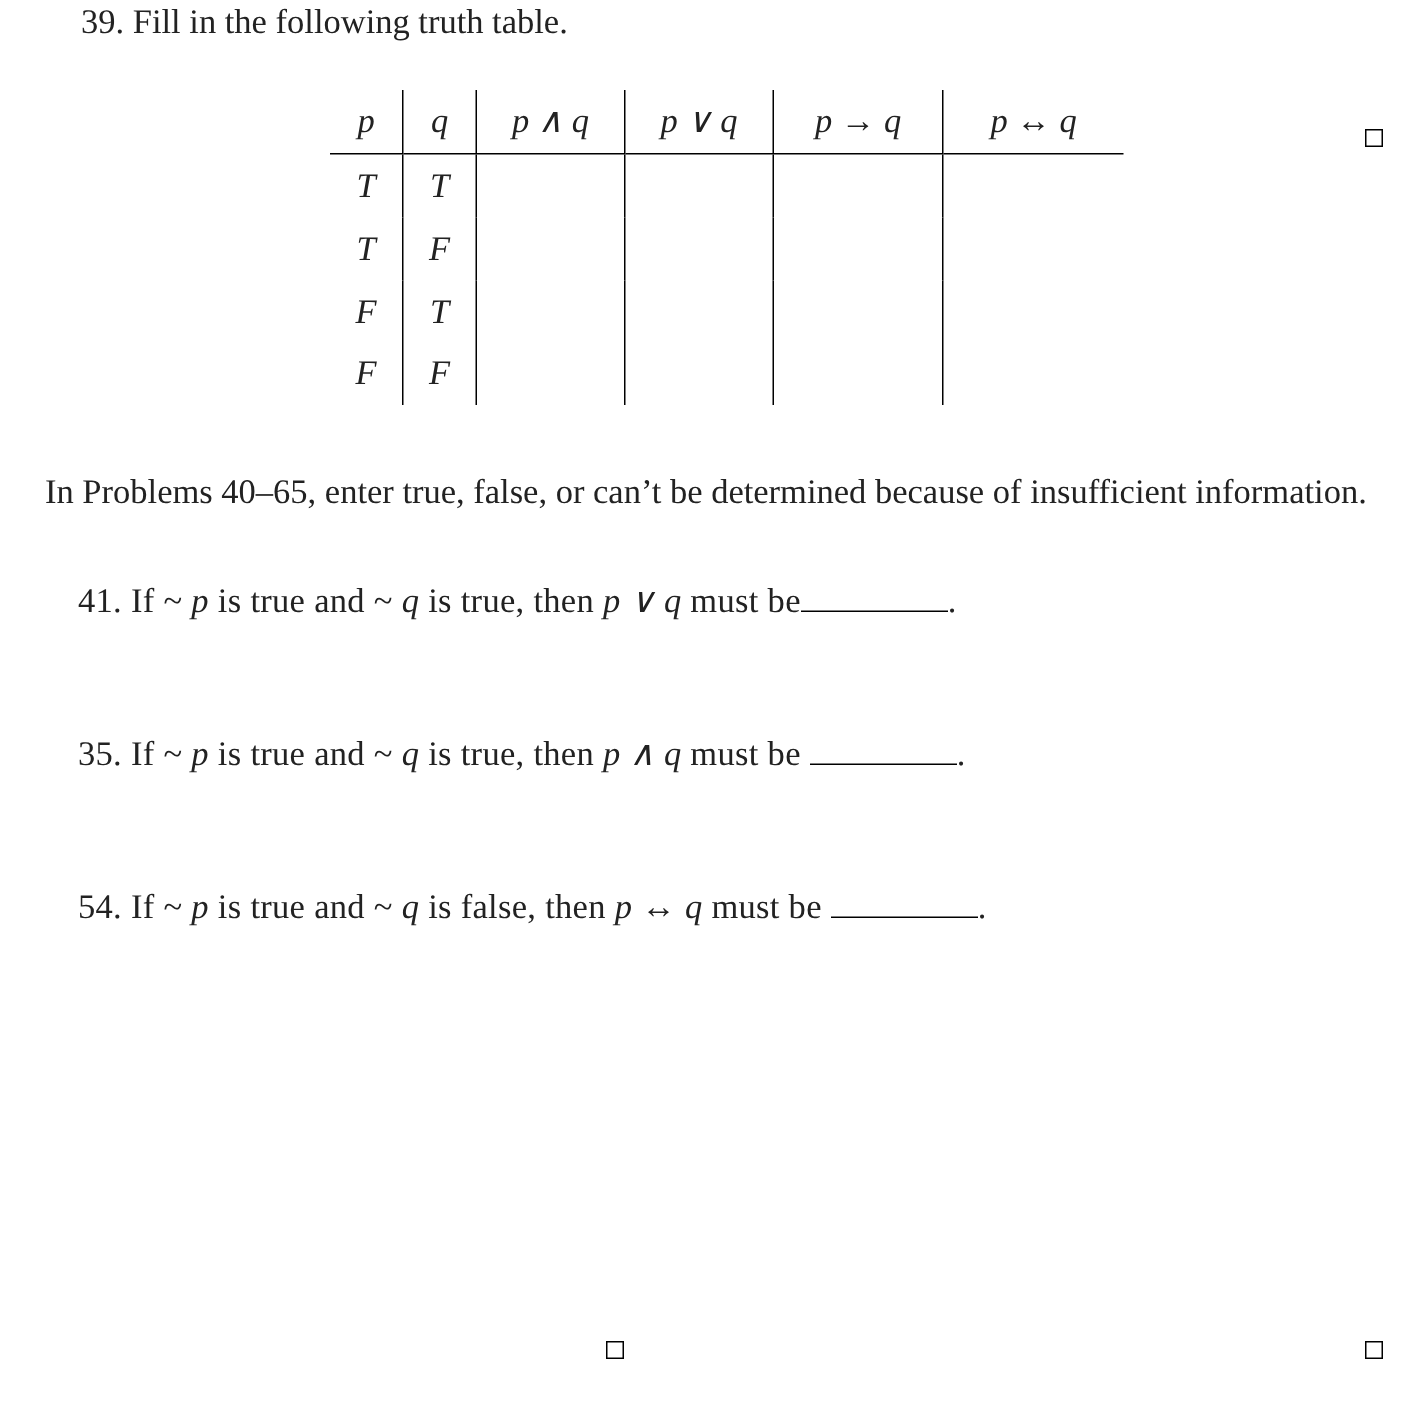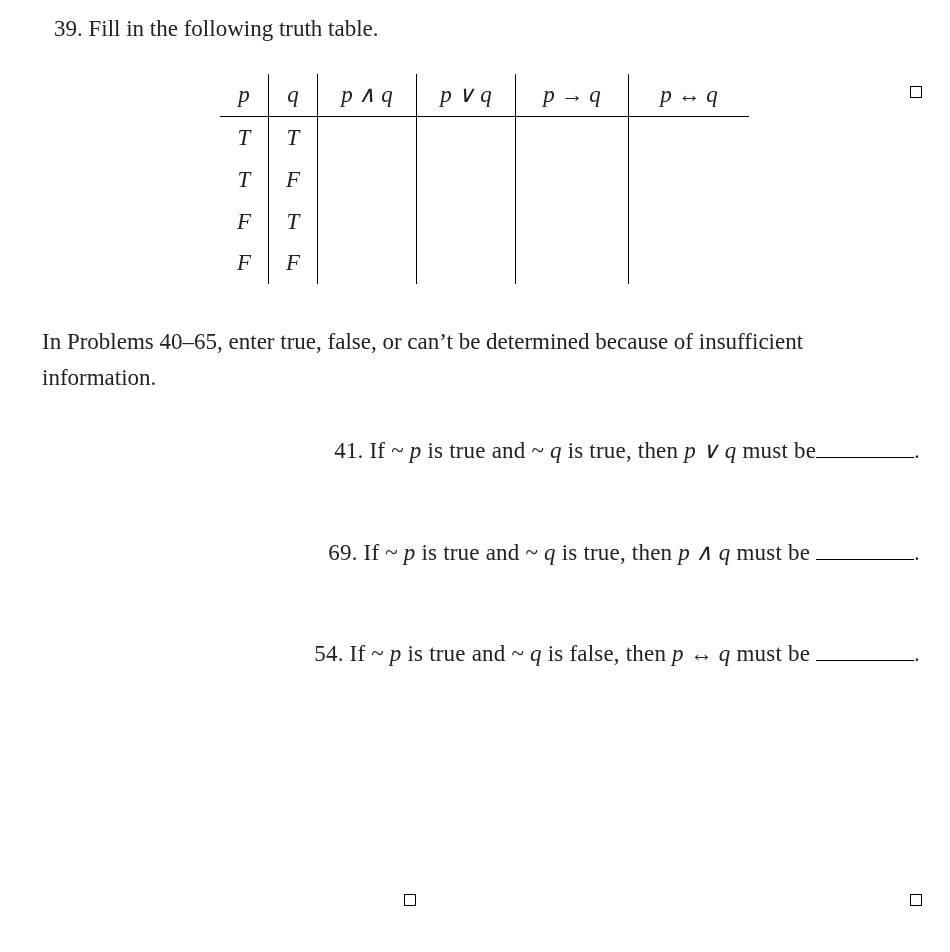--- a/index.html
+++ b/index.html
@@ -7,21 +7,21 @@
       background: #fff;
       color: #222;
       margin: 0;
       width: 950px;
       height: 952px;
       position: relative;
       font-size: 23px;
       line-height: 1.3;
     }
     .page {
-      padding: 14px 30px 0 30px;
+      padding: 0 30px 0 30px;
     }
     .prob-line { margin: 0 0 30px 24px; }
     .math-it { font-style: italic; font-family: "Georgia", serif; }
     .table-wrap {
       margin: 10px 0 40px 190px;
     }
     table.truth {
       border-collapse: collapse;
     }
     table.truth th, table.truth td {
@@ -38,26 +38,25 @@
     table.truth th.widest { width: 100px; }
     table.truth thead th {
       border-bottom: 1.2px solid #000;
     }
     
     table.truth th + th,
     table.truth td + td {
       border-left: 1.2px solid #000;
     }
     .instruct {
-      margin: 36px 0 40px 12px;
+      margin: 36px 0 40px 0;
       line-height: 1.55;
     }
     .problems {
       margin-left: 22px;
-      text-align: right;
     }
     .problem {
       margin: 0 0 72px 0;
       letter-spacing: 0.2px;
     }
     .blank {
       display: inline-block;
       border-bottom: 1px solid #000;
       width: 98px;
       vertical-align: baseline;
@@ -128,21 +127,21 @@
   </div>
 
   <div class="instruct">In Problems 40–65, enter true, false, or can’t be determined because of insufficient information.</div>
 
   <div class="problems">
     <div class="problem">
       <span>41.</span>
       <span>If ~ </span><span class="math-it">p</span><span> is true and ~ </span><span class="math-it">q</span><span> is true, then </span><span class="math-it">p ∨ q</span><span> must be</span><span class="blank"></span><span>.</span>
     </div>
     <div class="problem">
-      <span>69.</span>
+      <span>35.</span>
       <span>If ~ </span><span class="math-it">p</span><span> is true and ~ </span><span class="math-it">q</span><span> is true, then </span><span class="math-it">p ∧ q</span><span> must be </span><span class="blank"></span><span>.</span>
     </div>
     <div class="problem">
       <span>54.</span>
       <span>If ~ </span><span class="math-it">p</span><span> is true and ~ </span><span class="math-it">q</span><span> is false, then </span><span class="math-it">p ↔ q</span><span> must be </span><span class="blank"></span><span>.</span>
     </div>
   </div>
 </div>
 
 <div class="sq" style="right:28px; top:86px;"></div>

